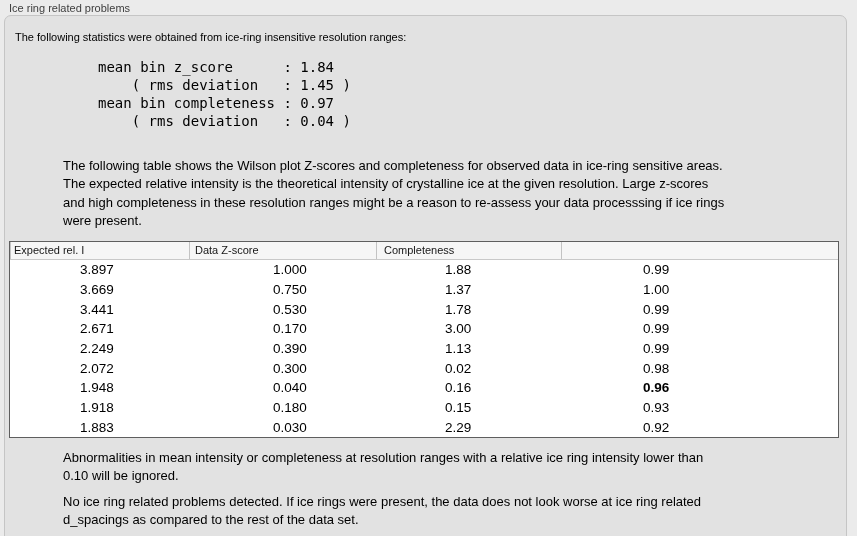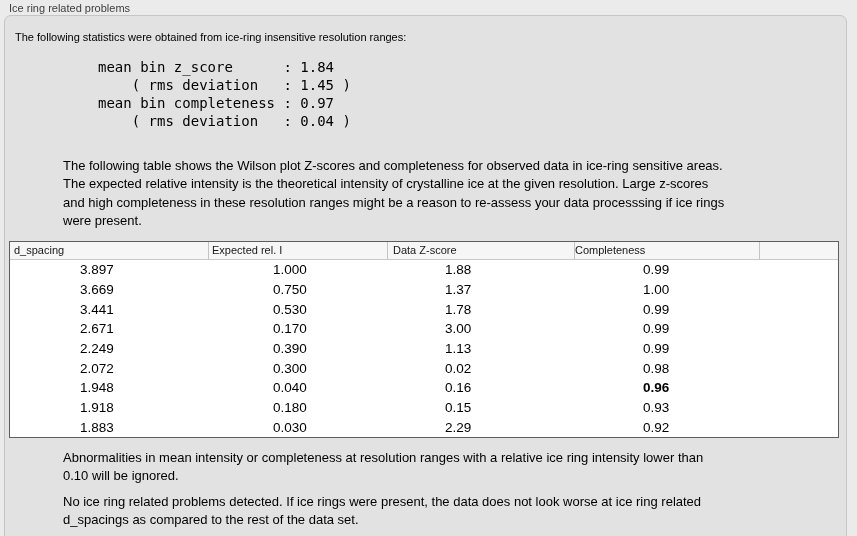--- a/index.html
+++ b/index.html
@@ -73,24 +73,23 @@
 
   <div class="desc">
       <div class="line">The following table shows the Wilson plot Z-scores and completeness for observed data in ice-ring sensitive areas.</div>
       <div class="line">The expected relative intensity is the theoretical intensity of crystalline ice at the given resolution. Large z-scores</div>
       <div class="line">and high completeness in these resolution ranges might be a reason to re-assess your data processsing if ice rings</div>
       <div class="line">were present.</div>
     </div>
 
   <div class="datatable">
     <div class="thead" id="thead">
-        <div class="th" style="width: 198px; padding-left: 4px;">d_spacing</div>
         <div class="th sep" style="width: 179px; padding-left: 3px;">Expected rel. I</div>
         <div class="th sep" style="width: 187px; padding-left: 5px;">Data Z-score</div>
-        <div class="th sep" style="width: 185px; padding-left: 0;">Completeness</div>
+        <div class="th sep" style="width: 185px; padding-left: 7px;">Completeness</div>
         <div class="th sep" style="flex: 1 1 0%; padding-left: 0px;"></div>
       </div>
     <div class="tbody" id="tbody">
         <div class="tr">
           <div class="td" style="width: 198px; padding-left: 22px;">3.897</div>
           <div class="td" style="width: 179px; padding-left: 17px;">1.000</div>
           <div class="td" style="width: 187px; padding-left: 10px;">1.88</div>
           <div class="td" style="width: 185px; padding-left: 21px;">0.99</div>
         </div>
         <div class="tr">

